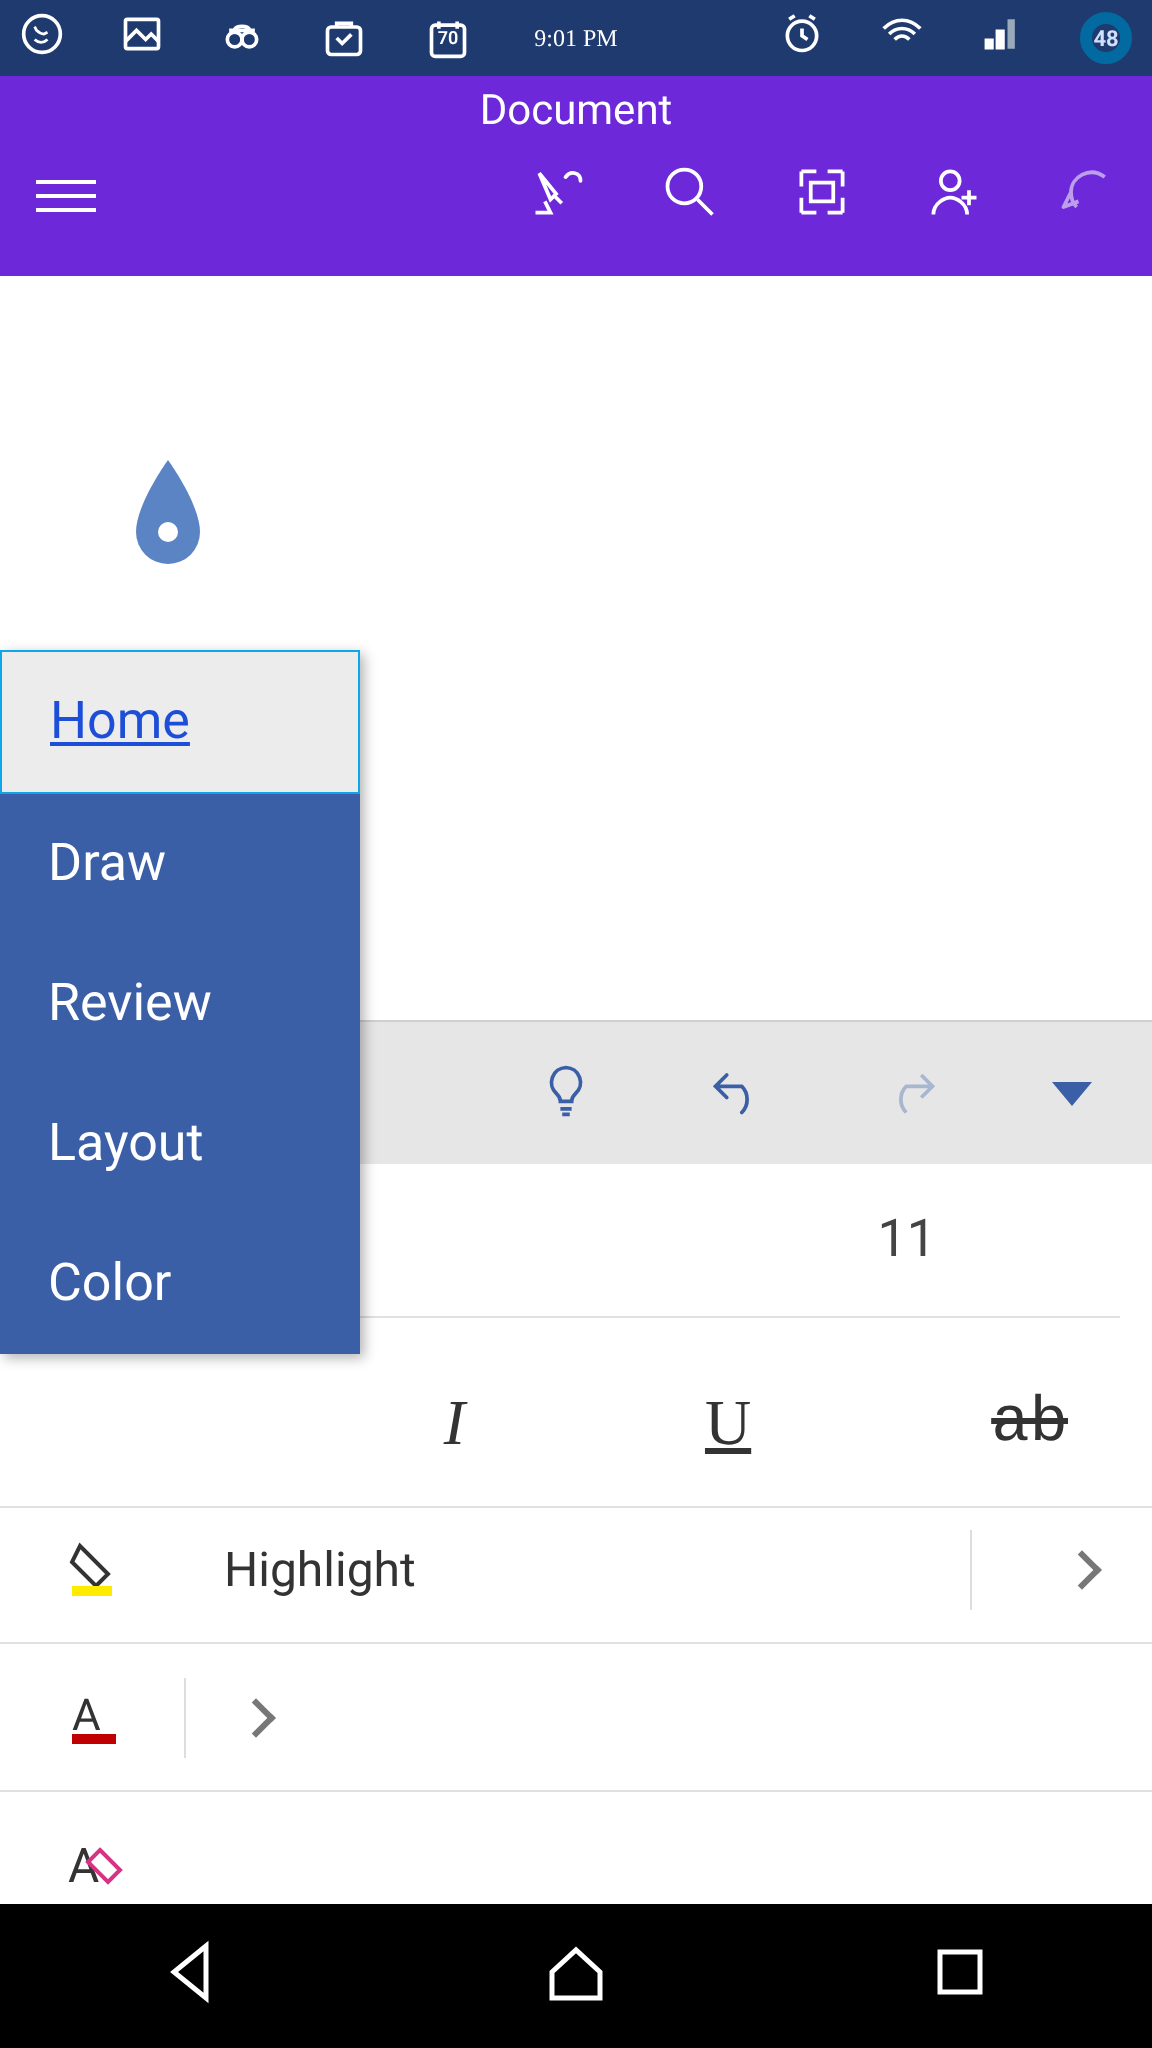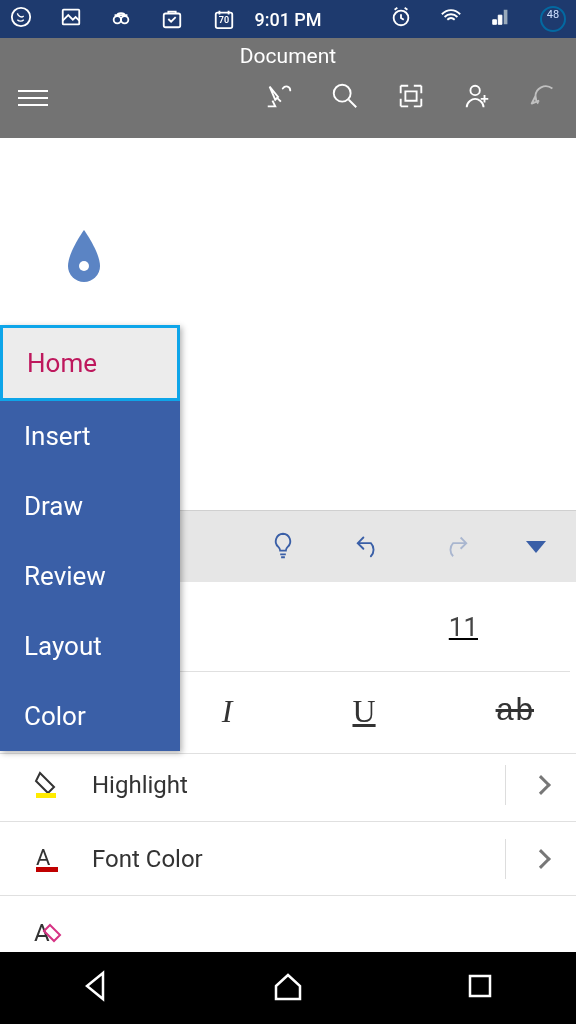--- a/index.html
+++ b/index.html
@@ -1,69 +1,69 @@
 <!DOCTYPE html>
 <html><head>
 <meta charset="utf-8">
 <style>
 * { margin:0; padding:0; box-sizing:border-box; font-family:-apple-system,"Segoe UI",Roboto,sans-serif; -webkit-font-smoothing:antialiased; }
 html,body{width:576px;height:1024px;overflow:hidden;background:#fff;position:relative;}
 
 
 .statusbar{height:38px;background:#1e3a6e;display:flex;align-items:center;justify-content:space-between;padding:0 10px;color:#fff;}
 .statusbar .left,.statusbar .right{display:flex;align-items:center;gap:28px;}
-.statusbar .time{font-size:18px;font-weight:500;position:absolute;left:50%;transform:translateX(-50%);}
+.statusbar .time{font-size:12px;font-weight:500;position:absolute;left:50%;transform:translateX(-50%);font-family:Liberation Serif, serif;}
 .statusbar svg{width:22px;height:22px;fill:#fff;stroke:#fff;}
 .cal-badge{position:relative;display:inline-flex;align-items:center;justify-content:center;width:24px;height:24px;}
 .cal-badge .num{position:absolute;font-size:9px;color:#fff;font-weight:600;top:8px;}
-.battcirc{width:26px;height:26px;border:2px solid #0369a1;border-radius:50%;display:flex;justify-content:center;font-size:11px;color:#cfe0ff;font-weight:400;}
-
-
-.appbar{background:#737373;color:#fff;height:128px;}
+.battcirc{width:26px;height:26px;border:6px solid #0369a1;border-radius:50%;display:flex;align-items:center;justify-content:center;font-size:11px;color:#cfe0ff;font-weight:700;}
+
+
+.appbar{background:#6d28d9;color:#fff;height:128px;}
 .appbar .title{text-align:center;font-size:21px;padding-top:6px;font-weight:400;}
 .appbar .row{display:flex;align-items:center;height:60px;padding:0 18px;justify-content:space-between;}
 .appbar .hamb{display:flex;flex-direction:column;gap:5px;}
 .appbar .hamb span{width:30px;height:2px;background:#fff;display:block;}
 .appbar .actions{display:flex;gap:36px;align-items:center;}
 .appbar .actions svg{width:30px;height:30px;stroke:#fff;fill:none;stroke-width:2;}
 
 
 .doc{position:absolute;top:138px;left:0;right:0;bottom:72px;background:#fff;}
 .teardrop{position:absolute;top:90px;left:62px;}
 
 
 .grey-toolbar{position:absolute;top:510px;left:0;right:0;height:72px;background:#e6e6e6;border-top:1px solid #d0d0d0;display:flex;align-items:center;justify-content:flex-end;gap:56px;padding-right:30px;}
 .grey-toolbar svg{width:30px;height:30px;stroke:#3a5fa7;fill:none;stroke-width:2;}
 .tri-down{width:0;height:0;border-left:10px solid transparent;border-right:10px solid transparent;border-top:12px solid #3a5fa7;}
 
 
-.fontsize{position:absolute;top:582px;left:0;right:6px;height:90px;border-bottom:1px solid #e0e0e0;display:flex;align-items:center;justify-content:flex-end;padding-right:92px;text-decoration:underline;}
+.fontsize{position:absolute;top:582px;left:0;right:16px;height:77px;border-bottom:1px solid #e0e0e0;display:flex;align-items:center;justify-content:flex-end;padding-right:92px;}
 .fontsize span{font-size:26px;color:#444;}
 
 
 .biu{position:absolute;top:670px;left:0;right:0;height:84px;display:flex;align-items:center;justify-content:flex-end;gap:120px;padding-right:42px;border-bottom:1px solid #e0e0e0;}
 .biu .btn{font-size:32px;font-family:"Times New Roman",serif;color:#333;}
 .biu .i{font-style:italic;}
 .biu .u{text-decoration:underline;}
 .biu .s{text-decoration:line-through;font-family:Liberation Mono, monospace;}
 
 
 .listrow{position:absolute;left:0;right:0;height:74px;display:flex;align-items:center;padding:0 28px;border-bottom:1px solid #e0e0e0;}
-.listrow.r1{top:748px;}
+.listrow.r1{top:748px;gap:20px;}
 .listrow.r2{top:822px;}
 .listrow.r3{top:896px;border-bottom:none;}
 .listrow .ico{width:40px;display:flex;justify-content:center;margin-right:24px;}
 .listrow .lbl{font-size:24px;color:#333;flex:1;}
 .listrow .chev{width:14px;height:14px;border-top:3px solid #777;border-right:3px solid #777;transform:rotate(45deg);}
 .listrow .vdiv{width:1px;height:40px;background:#ddd;margin-right:28px;}
 
 
 .menu{position:absolute;top:325px;left:0;width:180px;background:#3a5fa7;color:#fff;box-shadow:2px 2px 6px rgba(0,0,0,.3);}
 .menu .item{padding:20px 24px;font-size:26px;cursor:pointer;}
-.menu .item.sel{background:#ececec;color:#be185d;border:3px solid #0ea5e9;}
+.menu .item.sel{background:#ececec;color:#1d4ed8;border:1px solid #0ea5e9;text-decoration:underline;}
 
 
 .navbar{position:absolute;bottom:0;left:0;right:0;height:72px;background:#000;display:flex;align-items:center;justify-content:space-around;}
 .navbar svg{width:34px;height:34px;stroke:#fff;fill:none;stroke-width:2.5;}
 </style>
 </head>
 <body>
 
 <div class="statusbar">
   <div class="left">
@@ -199,37 +199,35 @@
   <span class="chev"></span>
 </div>
 
 <div class="listrow r2">
   <span class="ico">
     <svg width="32" height="32" viewBox="0 0 32 32">
         <text x="4" y="22" font-size="22" font-family="serif" fill="#333">A</text>
         <rect x="4" y="24" width="22" height="5" fill="#c00000"></rect>
       </svg>
   </span>
-  <span class="lbl">Font Color</span>
   <span class="vdiv"></span>
   <span class="chev"></span>
 </div>
 
 <div class="listrow r3">
   <span class="ico">
     <svg width="32" height="32" viewBox="0 0 32 32">
         <text x="2" y="24" font-size="24" font-family="serif" fill="#333">A</text>
         <path d="M18 8l10 10-6 6-10-10z" fill="none" stroke="#d63384" stroke-width="2"></path>
       </svg>
   </span>
 </div>
 
 <div class="menu">
   <div class="item sel">Home</div>
-  <div class="item">Insert</div>
   <div class="item">Draw</div>
   <div class="item">Review</div>
   <div class="item">Layout</div>
   <div class="item">Color</div>
 </div>
 
 <div class="navbar">
   <span><svg viewBox="0 0 34 34">
         <path d="M24 4 L8 17 L24 30 Z" fill="none"></path>
       </svg></span>

